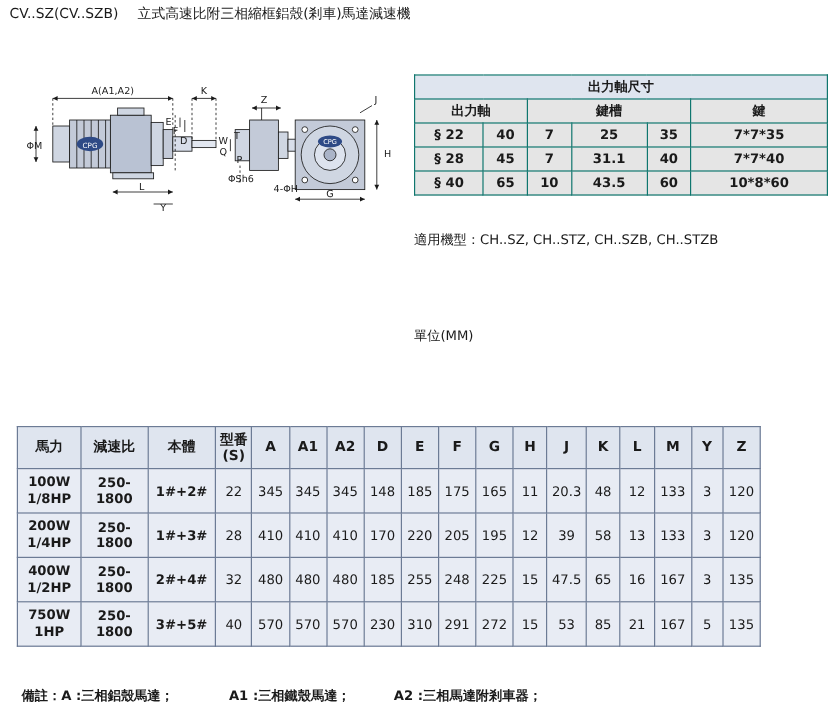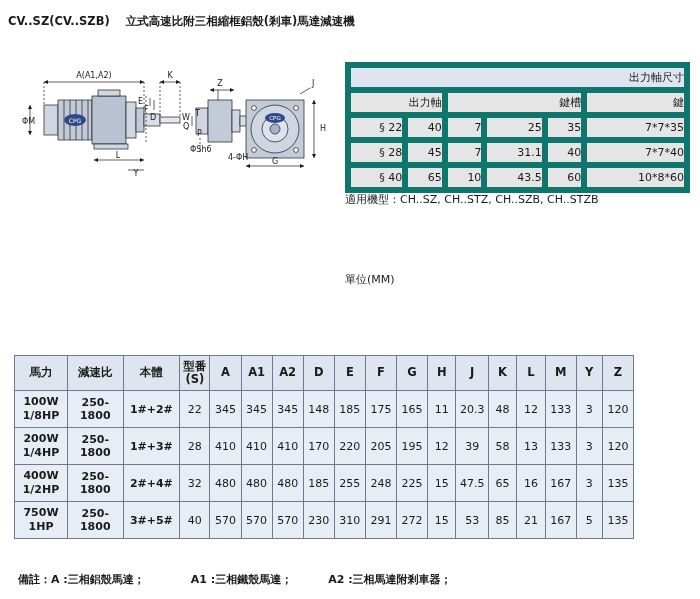--- a/index.html
+++ b/index.html
@@ -12,25 +12,24 @@
     background: #ffffff;
     font-family: "DejaVu Sans", "Liberation Sans", sans-serif;
     font-size: 11px;
     color: #1a1a1a;
     position: relative;
     overflow: hidden;
   }
   .page-title {
     position: absolute;
     left: 8px;
-    top: 14px;
+    top: 4px;
     font-size: 11.5px;
     white-space: nowrap;
     letter-spacing: 0px;
-    font-weight: bold;
   }
   .title-code { margin-right: 16px; }
 
   
   .drawing {
     position: absolute;
     left: 14px;
     top: 60px;
     width: 320px;
     height: 120px;
@@ -40,24 +39,24 @@
   
   .shaft-table {
     position: absolute;
     left: 345px;
     top: 62px;
     width: 345px;
     border-collapse: collapse;
     font-size: 11px;
   }
   .shaft-table td, .shaft-table th {
-    border: 6px solid #0f766e;
-    text-align: right;
+    border: 1px solid #0f766e;
+    text-align: center;
     padding: 2px 0;
-    font-weight: normal;
+    font-weight: bold;
     background: #e8ecf4;
     height: 15px;
   }
   .shaft-table thead td {
     background: #dfe5ef;
   }
   .shaft-table .grp {
     background: #e5e5e5;
   }
   .shaft-table td.val {

